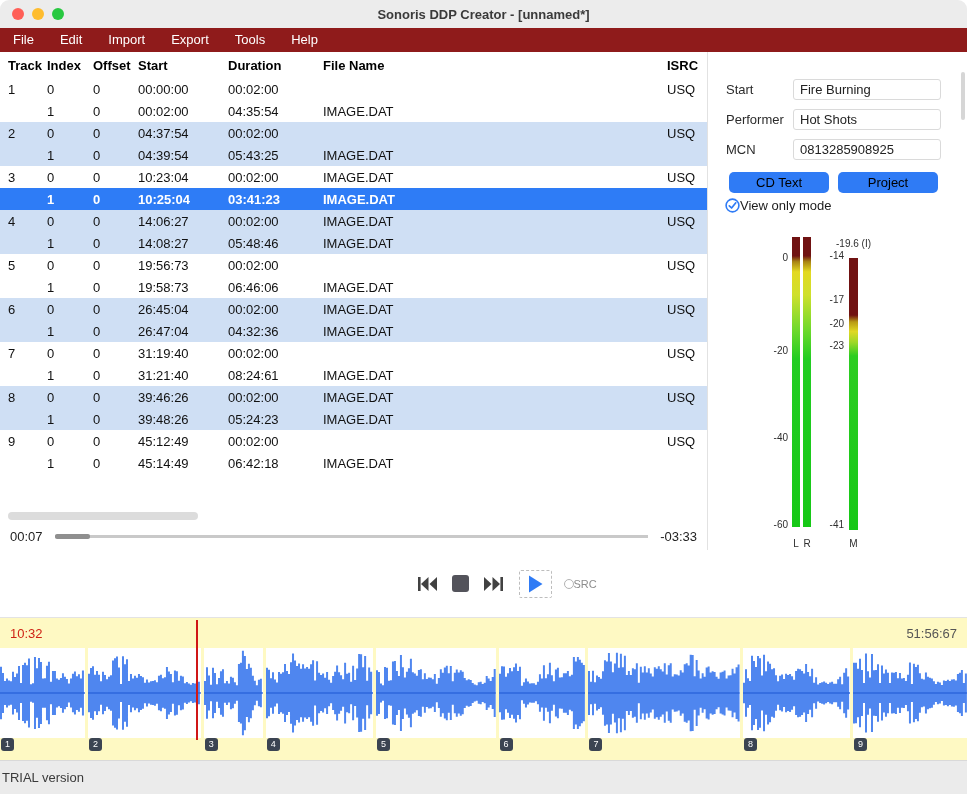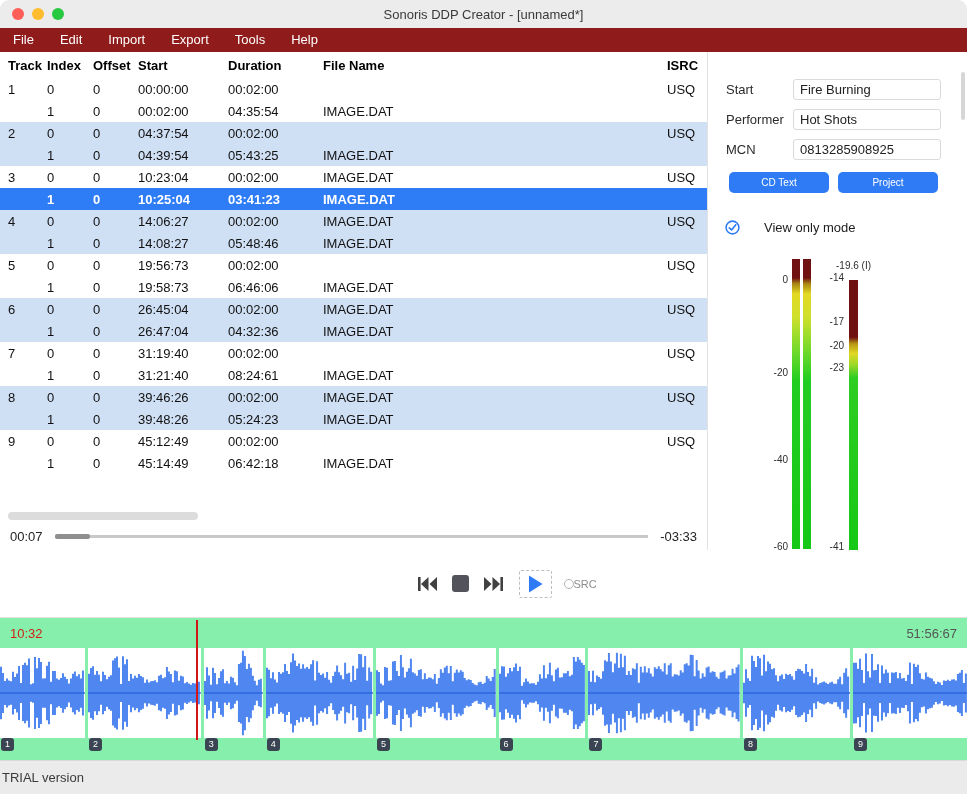--- a/index.html
+++ b/index.html
@@ -4,21 +4,21 @@
 <style>
 *{box-sizing:border-box;margin:0;padding:0}
 html,body{width:967px;height:794px;overflow:hidden;background:#fff;font-family:"Liberation Sans",sans-serif}
 .window{width:967px;height:794px;display:flex;flex-direction:column;background:#fff}
 
 
 .titlebar{height:28px;background:#ececec;position:relative;display:flex;align-items:center;justify-content:center;flex:0 0 auto;border-radius:9px 9px 0 0}
 .traffic{position:absolute;left:12px;top:0;height:100%;display:flex;align-items:center;gap:8px}
 .dot{width:12px;height:12px;border-radius:50%}
 .dot.red{background:#ff5f57}.dot.yellow{background:#febc2e}.dot.green{background:#28c840}
-.wtitle{font-size:13px;font-weight:normal;color:#3a3a3a}
+.wtitle{font-size:13px;font-weight:bold;color:#3a3a3a}
 
 
 .menubar{height:24px;background:#8f1b1b;display:flex;align-items:center;flex:0 0 auto}
 .menu-item{color:#fff;font-size:13px;padding:0 13px;line-height:24px}
 
 
 .main-row{height:498px;display:flex;flex:0 0 auto}
 .left-pane{width:707px;display:flex;flex-direction:column;background:#fff}
 .thead,.trow{display:grid;grid-template-columns:39px 46px 45px 90px 95px 344px 1fr;padding-left:8px;align-items:center}
 .thead{height:26px;font-weight:bold;font-size:13px;color:#000;flex:0 0 auto}
@@ -34,22 +34,22 @@
 .seek{flex:1;height:5px;margin:0 12px;position:relative}
 .seek-track{position:absolute;left:0;right:0;top:1px;height:3px;background:#c9c9c9}
 .seek-fill{position:absolute;left:0;top:0;height:5px;background:#8f8f8f;border-radius:2px}
 
 
 .right-pane{flex:1;border-left:1px solid #e2e2e2;position:relative;padding-top:26px;background:#fff}
 .prow{display:flex;align-items:center;margin:0 0 8px 18px;height:22px}
 .plabel{width:67px;font-size:13px;color:#2b2b2b}
 .pfield{width:148px;height:21px;border:1px solid #dadada;border-radius:3px;background:#fff;font-size:13px;color:#222;padding:0 6px;font-family:inherit;outline:none}
 .btn-row{display:flex;margin:12px 0 0 21px;gap:9px;height:21px}
-.pbtn{width:100px;height:21px;background:#2f7bf5;color:#ffffff;border:none;border-radius:5px;font-size:10px;font-family:inherit}
-.view-row{display:flex;align-items:center;margin:26px 0 0 17px;height:16px;gap:24px}
+.pbtn{width:100px;height:21px;background:#2f7bf5;color:#000000;border:none;border-radius:5px;font-size:13px;font-family:inherit}
+.view-row{display:flex;align-items:center;margin:4px 0 0 17px;height:16px;gap:0}
 .view-label{font-size:13px;color:#1c1c1c}
 .pscroll{position:absolute;right:2px;top:20px;width:4px;height:48px;background:#d6d6d6;border-radius:2px}
 
 
 .meter-area{position:relative;height:320px;margin-top:24px}
 .mlabel{position:absolute;font-size:10px;color:#2e2e2e;transform:translateY(-50%)}
 .lrl{left:44px;width:36px;text-align:right}
 .ml{left:100px;width:36px;text-align:right}
 .bar{position:absolute;top:0}
 .bar-l{left:84px;width:8px;height:290px}
@@ -64,21 +64,21 @@
 
 .transport{height:67px;display:flex;align-items:center;justify-content:center;gap:14px;position:relative;flex:0 0 auto;background:#fff}
 .tbtn{display:flex;align-items:center;justify-content:center;background:none;border:none;padding:0}
 .stopbtn{width:17px;height:17px;background:#53535b;border-radius:3px}
 .playwrap{border:1px dashed #bdbdbd;padding:4px 8px;border-radius:2px;display:flex;align-items:center}
 .src-group{position:absolute;left:calc(50% + 80px);top:50%;transform:translateY(-50%);display:flex;align-items:center;}
 .radio{width:10px;height:10px;border:1px solid #b3b3b3;border-radius:50%;background:#fff}
 .src-label{font-size:11px;color:#8d8d8d}
 
 
-.wave-section{height:143px;border-top:1px solid #e3e3e3;position:relative;flex:0 0 auto;background:#86efac}
+.wave-section{height:143px;border-top:1px solid #e3e3e3;position:relative;flex:0 0 auto;background:#fef9c3}
 .wave-times{height:30px;display:flex;justify-content:space-between;align-items:center;padding:0 10px;font-size:13px}
 .wt-pos{color:#cf2315}
 .wt-total{color:#555}
 .wave-area{height:90px;display:flex;gap:3px;position:relative}
 .wseg{position:relative;height:100%;background:#fff}
 .wseg svg{display:block}
 .wbadge{position:absolute;left:1px;bottom:-13px;background:#3b4452;color:#fff;font-size:9px;line-height:11px;padding:1px 4px;border-radius:3px;min-width:8px;text-align:center}
 .playhead{position:absolute;top:2px;width:2px;height:120px;background:#d01616;z-index:5}
 
 

